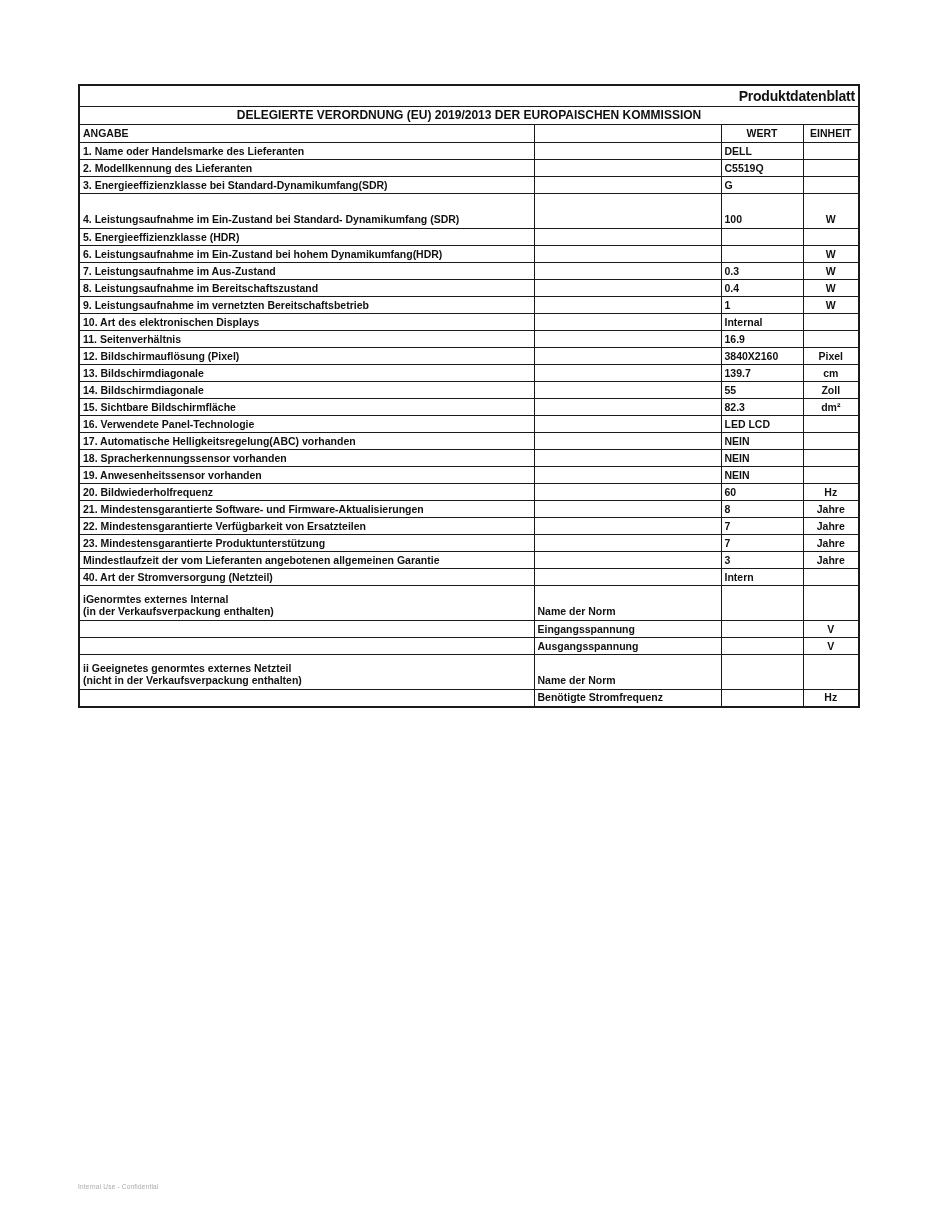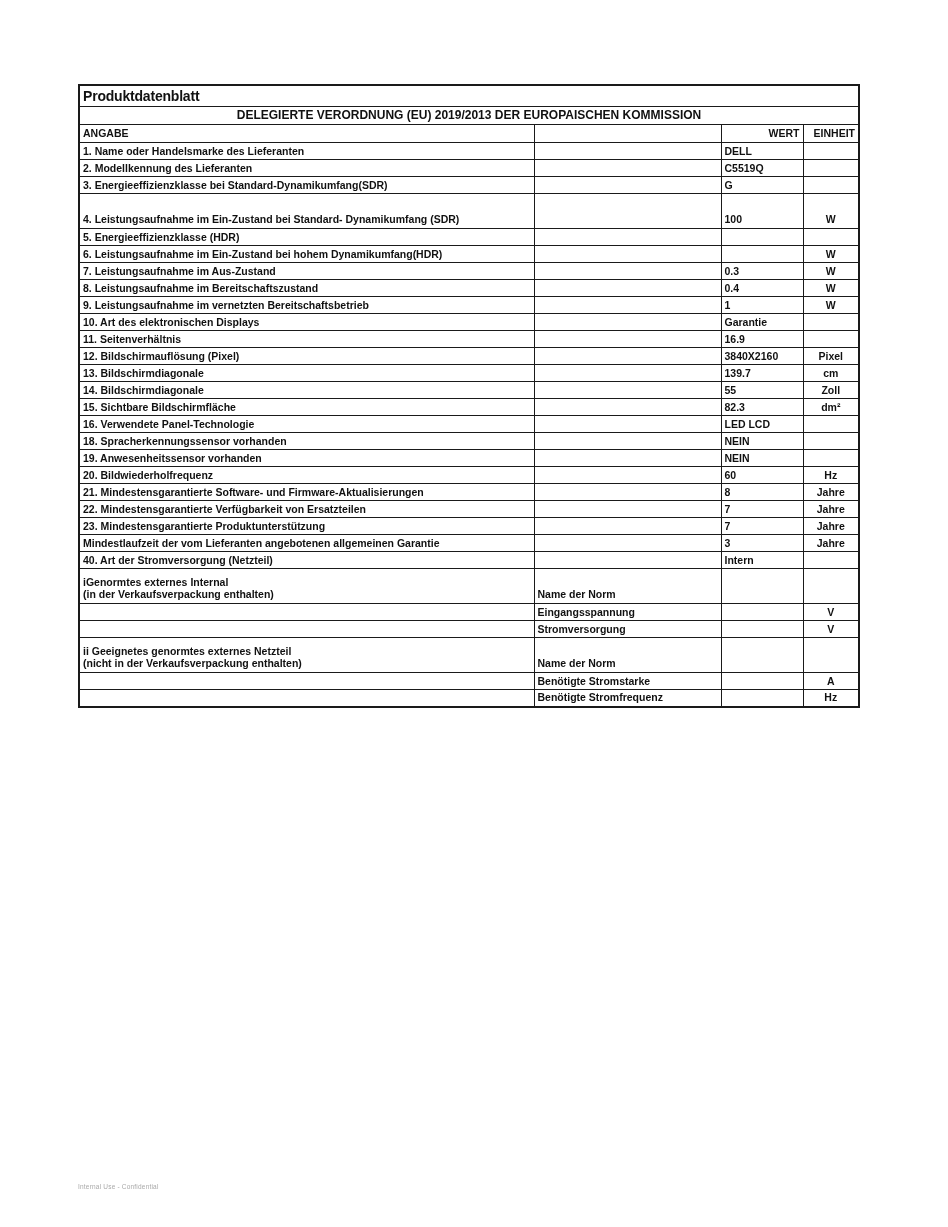--- a/index.html
+++ b/index.html
@@ -25,31 +25,31 @@
     font-weight: 700;
     font-size: 10.5px;
     line-height: 1.2;
     padding: 0 3px;
     overflow: hidden;
     white-space: nowrap;
     vertical-align: middle;
   }
   tr.title-row td {
     height: 20px;
-    text-align: left;
+    text-align: right;
     font-size: 14px;
     letter-spacing: -0.2px;
   }
   tr.subtitle-row td {
     height: 17px;
     text-align: center;
     font-size: 12px;
   }
   tr.header-row th { height: 17px; text-align: left; }
-  tr.header-row th.c-wert, tr.header-row th.c-einheit { text-align: right; }
+  tr.header-row th.c-wert, tr.header-row th.c-einheit { text-align: center; }
 
   tr.data-row { height: 17px; }
   tr.data-row.tall { height: 35px; }
   tr.data-row.tall td { vertical-align: bottom; padding-bottom: 2px; }
 
   td.c-angabe { text-align: left; }
   td.c-norm   { text-align: left; }
   td.c-wert   { text-align: left; }
   td.c-einheit{ text-align: center; }
 
@@ -214,21 +214,21 @@
           </td>
         </tr>
         <tr class="data-row">
           <td class="c-angabe">
             <div>10. Art des elektronischen Displays</div>
           </td>
           <td class="c-norm">
             <div></div>
           </td>
           <td class="c-wert">
-            <div>Garantie</div>
+            <div>Internal</div>
           </td>
           <td class="c-einheit">
             <div></div>
           </td>
         </tr>
         <tr class="data-row">
           <td class="c-angabe">
             <div>11. Seitenverhältnis</div>
           </td>
           <td class="c-norm">
@@ -299,20 +299,34 @@
         </tr>
         <tr class="data-row">
           <td class="c-angabe">
             <div>16. Verwendete Panel-Technologie</div>
           </td>
           <td class="c-norm">
             <div></div>
           </td>
           <td class="c-wert">
             <div>LED LCD</div>
+          </td>
+          <td class="c-einheit">
+            <div></div>
+          </td>
+        </tr>
+        <tr class="data-row">
+          <td class="c-angabe">
+            <div>17. Automatische Helligkeitsregelung(ABC) vorhanden</div>
+          </td>
+          <td class="c-norm">
+            <div></div>
+          </td>
+          <td class="c-wert">
+            <div>NEIN</div>
           </td>
           <td class="c-einheit">
             <div></div>
           </td>
         </tr>
         <tr class="data-row">
           <td class="c-angabe">
             <div>18. Spracherkennungssensor vorhanden</div>
           </td>
           <td class="c-norm">
@@ -450,21 +464,21 @@
           </td>
           <td class="c-einheit">
             <div>V</div>
           </td>
         </tr>
         <tr class="data-row">
           <td class="c-angabe">
             <div></div>
           </td>
           <td class="c-norm">
-            <div>Stromversorgung</div>
+            <div>Ausgangsspannung</div>
           </td>
           <td class="c-wert">
             <div></div>
           </td>
           <td class="c-einheit">
             <div>V</div>
           </td>
         </tr>
         <tr class="data-row tall">
           <td class="c-angabe">
@@ -479,34 +493,20 @@
           </td>
           <td class="c-einheit">
             <div></div>
           </td>
         </tr>
         <tr class="data-row">
           <td class="c-angabe">
             <div></div>
           </td>
           <td class="c-norm">
-            <div>Benötigte Stromstarke</div>
-          </td>
-          <td class="c-wert">
-            <div></div>
-          </td>
-          <td class="c-einheit">
-            <div>A</div>
-          </td>
-        </tr>
-        <tr class="data-row">
-          <td class="c-angabe">
-            <div></div>
-          </td>
-          <td class="c-norm">
             <div>Benötigte Stromfrequenz</div>
           </td>
           <td class="c-wert">
             <div></div>
           </td>
           <td class="c-einheit">
             <div>Hz</div>
           </td>
         </tr>
       </tbody>

